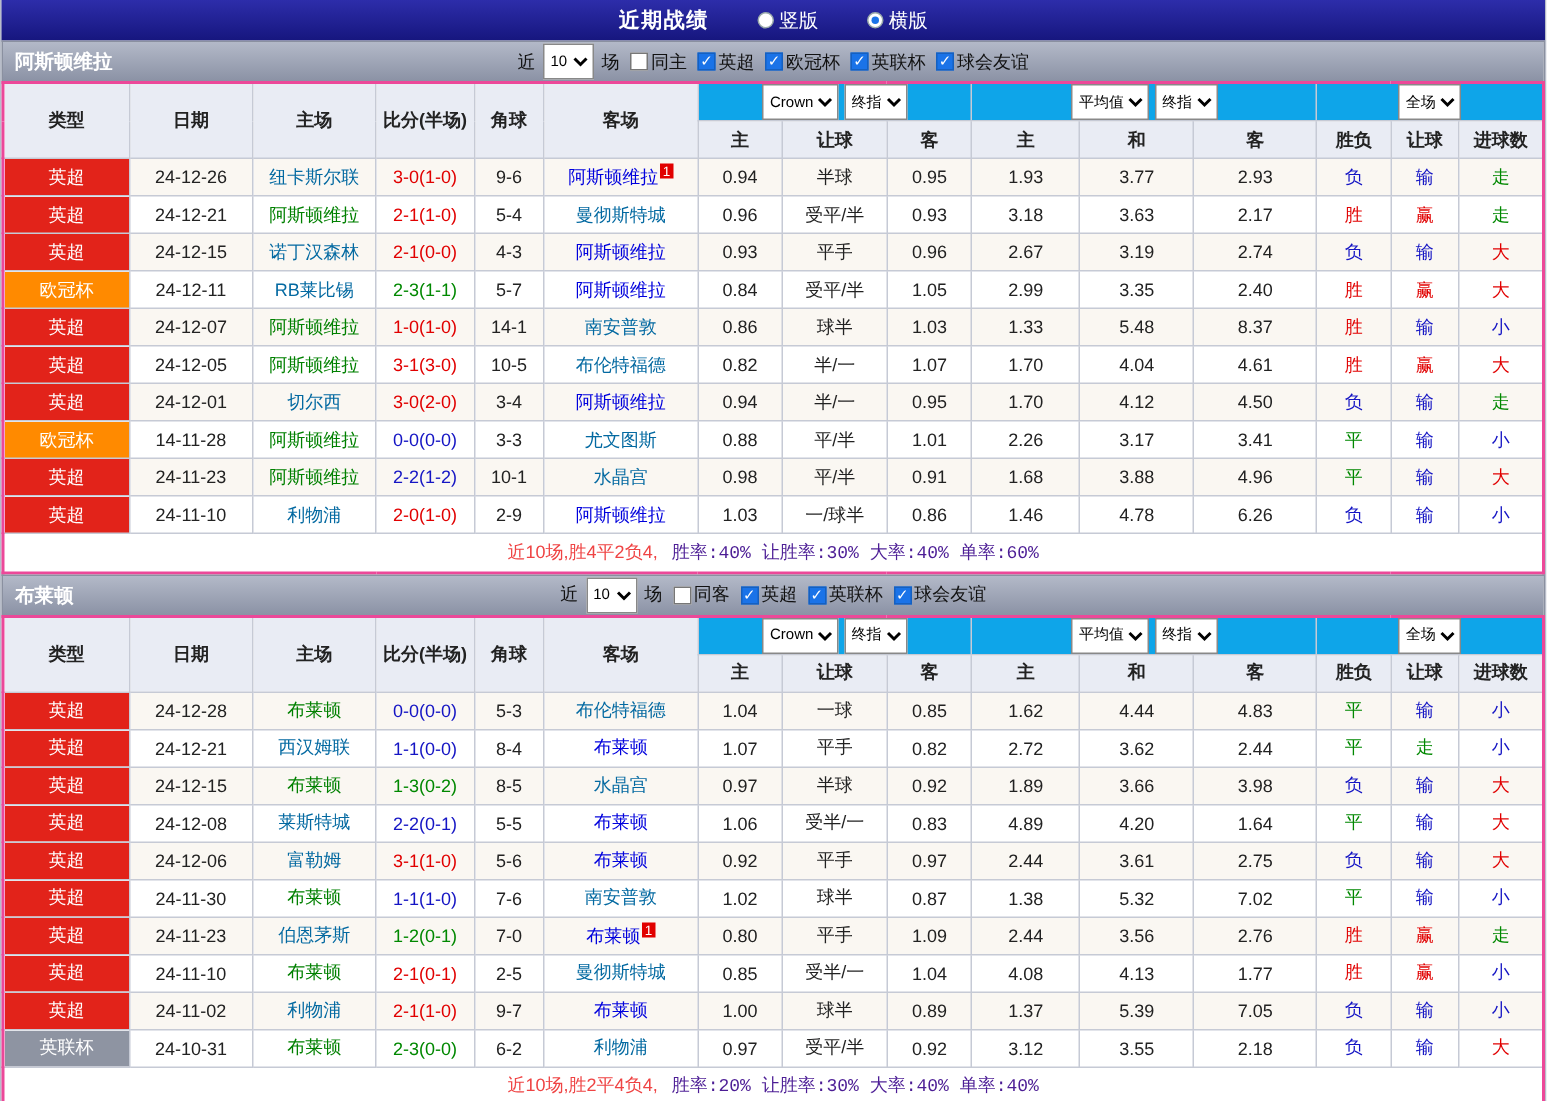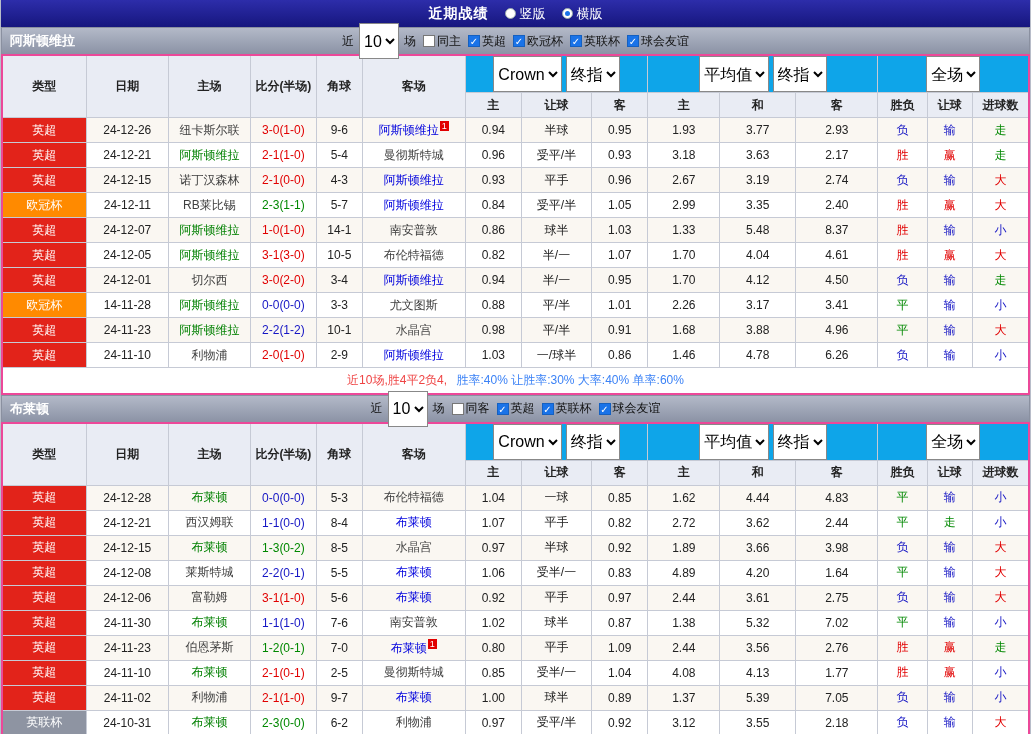--- a/index.html
+++ b/index.html
@@ -1,66 +1,66 @@
 <!DOCTYPE html>
 <html><head>
 <meta charset="utf-8">
 <style>
   * { box-sizing: border-box; }
   body { margin: 0; background: #fff; font-family: "Liberation Sans", "DejaVu Sans", sans-serif; color: #222; }
   .page { width: 1031px; margin: 0 auto; border-left: 1px solid #b8bdc9; border-right: 1px solid #b8bdc9; }
 
   
   .topbar { height: 27px; background: linear-gradient(#2d2daa, #16167e); color: #fff;
-            display: flex; align-items: center; justify-content: center; gap: 16px; font-size: 13px; }
+            display: flex; align-items: center; justify-content: center; gap: 32px; font-size: 13px; }
   .topbar .title { font-weight: bold; font-size: 14px; letter-spacing: 1px; }
   .radio { display: inline-flex; align-items: center; gap: 4px; cursor: pointer; }
   .rdot { width: 11px; height: 11px; border-radius: 50%; background: #fff; border: 1px solid #9aa;
           display: inline-block; position: relative; }
   .rdot.on::after { content: ""; position: absolute; left: 2px; top: 2px; width: 5px; height: 5px;
           border-radius: 50%; background: #1a73e8; }
 
   
   .strip { height: 27px; display: flex; align-items: center; font-size: 12px;
            background: linear-gradient(#b3b9c8, #8b92a5); border: 1px solid #8a90a0; border-bottom: none; }
   .team-name { color: #fff; font-weight: bold; font-size: 13px; padding-left: 8px; min-width: 110px; }
   .strip-spacer { min-width: 110px; }
   .filters { flex: 1; display: flex; align-items: center; justify-content: center; gap: 2px; color: #111; }
   .filters select { margin: 0 3px; }
   .chk { display: inline-flex; align-items: center; gap: 2px; margin-left: 5px; cursor: pointer; }
   .box { width: 12px; height: 12px; border: 1px solid #777; background: #fff; display: inline-block;
          font-size: 10px; line-height: 11px; text-align: center; color: #fff; }
   .box.on { background: #1a73e8; border-color: #1560c0; }
   .box.on::after { content: "\2713"; }
 
-  select { font-family: inherit; font-size: 16px; height: 36px; border: 1px solid #888; background: #fff; }
+  select { font-family: inherit; font-size: 10px; height: 24px; border: 1px solid #888; background: #fff; }
 
   
   table { width: 100%; border-collapse: collapse; table-layout: fixed; font-size: 12px;
           border: 2px solid #ec4899; }
   th, td { border: 1px solid #c6cad5; text-align: center; height: 25px; padding: 0 2px;
            overflow: hidden; white-space: nowrap; }
   thead th { background: #e9ecf4; font-weight: bold; color: #222; }
   thead th.selcell { background: #0ea5e9; font-weight: normal; }
   tbody tr:nth-child(odd) td { background: #faf7f2; }
   tbody tr:nth-child(even) td { background: #ffffff; }
   td.type-cell { color: #fff; }
 
-  .team { color: #404040; cursor: pointer; }
+  .team { color: #0369a1; cursor: pointer; }
   .team.subj-home { color: #008000; }
   .team.subj-away { color: #0000dd; }
   .c-red { color: #e10000; }
   .c-blue { color: #1515c4; }
   .c-green { color: #008800; }
   sup.rc { background: #e10000; color: #fff; font-size: 9px; line-height: 11px; padding: 0 2px;
            margin-left: 1px; }
 
   td.summary { background: #fff; height: 26px; }
   .sum-plain { color: #ef4444; }
-  .sum-rates { color: #3b82f6; margin-left: 6px; }
+  .sum-rates { color: #4c1d95; margin-left: 6px; font-family: Liberation Mono, monospace; }
 
   col.c1{width:8.2%} col.c2{width:8.0%} col.c3{width:8.0%} col.c4{width:6.4%} col.c5{width:4.5%}
   col.c6{width:10.0%} col.c7{width:5.5%} col.c8{width:6.8%} col.c9{width:5.5%} col.c10{width:7.0%}
   col.c11{width:7.4%} col.c12{width:8.0%} col.c13{width:4.8%} col.c14{width:4.4%}
 </style>
 </head>
 <body>
 
 <div class="page">
 

